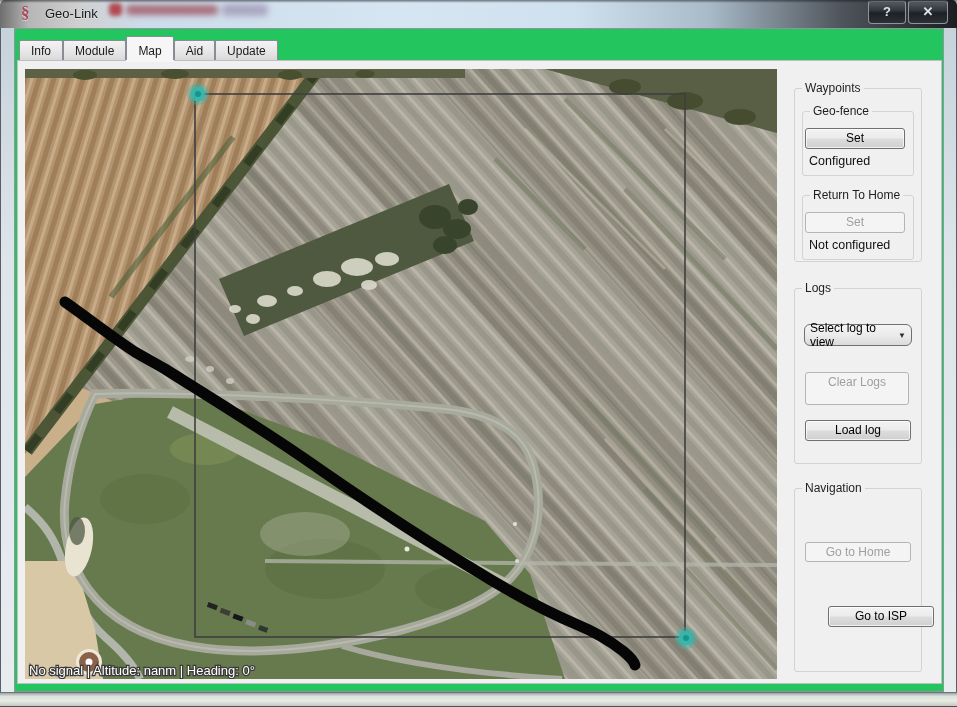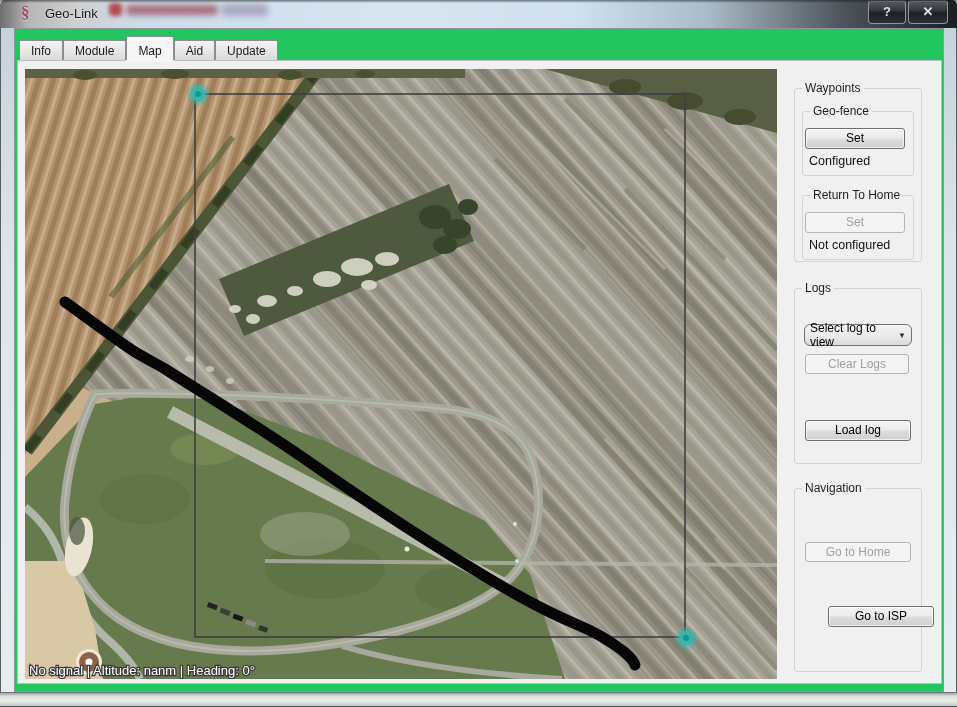--- a/index.html
+++ b/index.html
@@ -256,21 +256,21 @@
       <div class="btn disabled" style="left:787px;top:151px;width:100px;height:21px;">Set</div>
       <div class="gstatus" style="left:791px;top:177px;">Not configured</div>
 
       <div class="gbox" style="left:776px;top:227px;width:128px;height:176px;">
         <span class="glabel">Logs</span>
       </div>
       <div class="combo" style="left:786px;top:263px;width:108px;height:22px;">
         <span>Select log to view</span>
         <span class="arrow">▼</span>
       </div>
-      <div class="btn disabled" style="left:787px;top:293px;width:104px;height:20px;line-height:18px;">Clear Logs</div>
+      <div class="btn disabled" style="left:787px;top:311px;width:104px;height:33px;line-height:18px;">Clear Logs</div>
       <div class="btn" style="left:787px;top:359px;width:106px;height:21px;">Load log</div>
 
       <div class="gbox" style="left:776px;top:427px;width:128px;height:184px;">
         <span class="glabel">Navigation</span>
       </div>
       <div class="btn disabled" style="left:787px;top:481px;width:106px;height:20px;line-height:18px;">Go to Home</div>
       <div class="btn" style="left:787px;top:545px;width:106px;height:21px;margin-left:23px;">Go to ISP</div>
 
     </div>
   </div>

